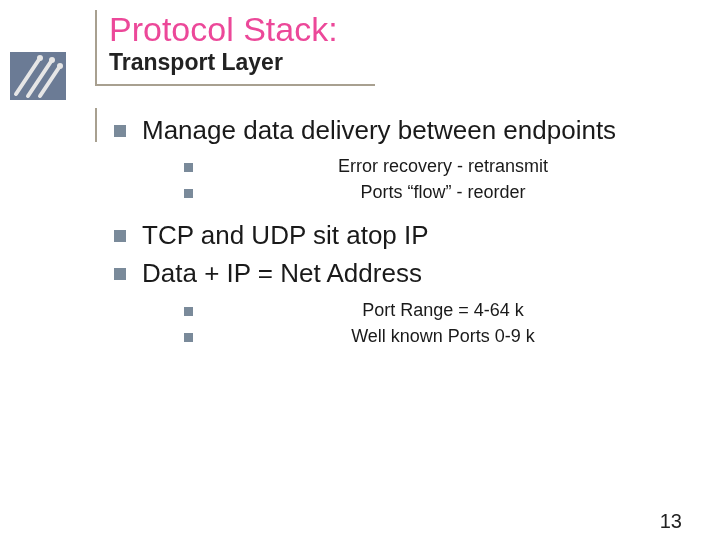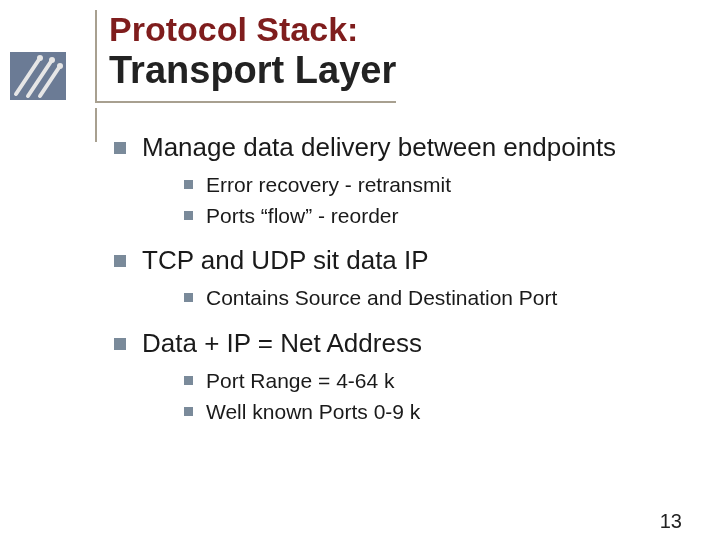--- a/index.html
+++ b/index.html
@@ -26,26 +26,26 @@
   .title-wrap {
     margin-left: 95px;
     border-left: 2px solid #a8a090;
     border-bottom: 2px solid #a8a090;
     padding: 0 0 8px 12px;
     display: inline-block;
     min-width: 280px;
   }
   .title-line1 {
     font-size: 34px;
-    font-weight: bold;
-    color: #7f1d1d;
+    font-weight: normal;
+    color: #ec4899;
     line-height: 1.15;
   }
   .title-line2 {
-    font-size: 38px;
+    font-size: 23px;
     font-weight: bold;
     color: #222;
     line-height: 1.15;
   }
   .vert-ext {
     position: absolute;
     left: 95px;
     top: 108px;
     width: 2px;
     height: 34px;
@@ -74,23 +74,24 @@
     height: 12px;
     background: #7a8a9a;
   }
   .l2 {
     list-style: none;
     margin: 8px 0 14px 38px;
   }
   .l2 > li {
     position: relative;
     padding-left: 26px;
-    font-size: 21px;
+    font-size: 18px;
     line-height: 1.35;
     margin-bottom: 2px;
+    text-align: center;
   }
   .l2 > li::before {
     content: "";
     position: absolute;
     left: 4px;
     top: 9px;
     width: 9px;
     height: 9px;
     background: #7a8a9a;
   }
@@ -125,24 +126,21 @@
 <div class="content">
   <ul class="l1">
     <li>
       <span>Manage data delivery between endpoints</span>
       <ul class="l2">
         <li>Error recovery - retransmit</li>
         <li>Ports “flow” - reorder</li>
       </ul>
     </li>
     <li>
-      <span>TCP and UDP sit data IP</span>
-      <ul class="l2">
-        <li>Contains Source and Destination Port</li>
-      </ul>
+      <span>TCP and UDP sit atop IP</span>
     </li>
     <li>
       <span>Data + IP = Net Address</span>
       <ul class="l2">
         <li>Port Range = 4-64 k</li>
         <li>Well known Ports 0-9 k</li>
       </ul>
     </li>
   </ul>
 </div>

